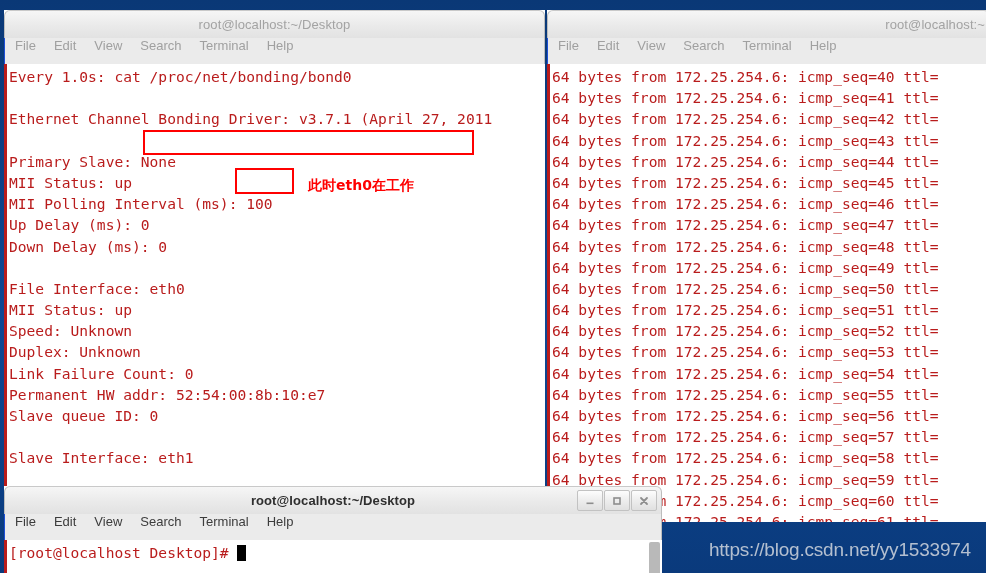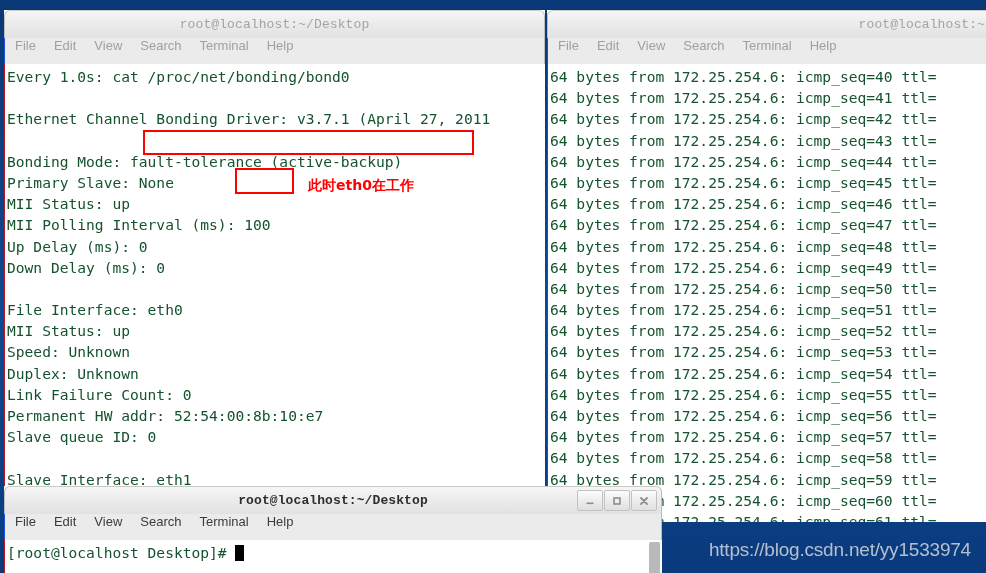--- a/index.html
+++ b/index.html
@@ -27,21 +27,20 @@
     height: 28px;
     background: linear-gradient(180deg, #f6f6f6 0%, #eaeaea 55%, #e2e2e2 100%);
     border-top: 1px solid #c9c9c9;
     border-left: 1px solid #bdbdbd;
     border-right: 1px solid #bdbdbd;
     position: relative;
     display: flex;
     align-items: center;
     justify-content: center;
     box-sizing: border-box;
-    font-family: Liberation Mono, monospace;
   }
   .titlebar.rounded { border-radius: 6px 6px 0 0; }
   .title-text {
     font-size: 13px;
     letter-spacing: 0.1px;
     white-space: nowrap;
   }
   .title-text.inactive { color: #a3a3a3; }
   .title-text.active { color: #2e2e2e; font-weight: bold; }
 
@@ -77,26 +76,26 @@
     margin-right: 18px;
     white-space: nowrap;
   }
   .menubar.active-win .menuitem { color: #3c3c3c; }
 
   .termbody {
     background: #ffffff;
     font-family: "DejaVu Sans Mono", "Liberation Mono", monospace;
     font-size: 14.6px;
     line-height: 21.2px;
-    color: #14532d;
+    color: #b91c1c;
     padding: 2px 0 0 2px;
     box-sizing: border-box;
     position: relative;
     overflow: hidden;
-    border-left: 1px solid #b91c1c;
+    border-left: 3px solid #b91c1c;
   }
   .termline { white-space: pre; height: 21.2px; }
 
   
   #win-left {
     left: 4px; top: 10px;
     width: 541px; height: 495px;
   }
   #win-left .termbody { height: 441px; }
 
@@ -178,21 +177,20 @@
       <span class="menuitem">View</span>
       <span class="menuitem">Search</span>
       <span class="menuitem">Terminal</span>
       <span class="menuitem">Help</span>
     </div>
     <div class="termbody" id="left-term">
         <div class="termline">Every 1.0s: cat /proc/net/bonding/bond0</div>
         <div class="termline"></div>
         <div class="termline">Ethernet Channel Bonding Driver: v3.7.1 (April 27, 2011</div>
         <div class="termline"></div>
-        <div class="termline">Bonding Mode: fault-tolerance (active-backup)</div>
         <div class="termline">Primary Slave: None</div>
         <div class="termline">MII Status: up</div>
         <div class="termline">MII Polling Interval (ms): 100</div>
         <div class="termline">Up Delay (ms): 0</div>
         <div class="termline">Down Delay (ms): 0</div>
         <div class="termline"></div>
         <div class="termline">File Interface: eth0</div>
         <div class="termline">MII Status: up</div>
         <div class="termline">Speed: Unknown</div>
         <div class="termline">Duplex: Unknown</div>

